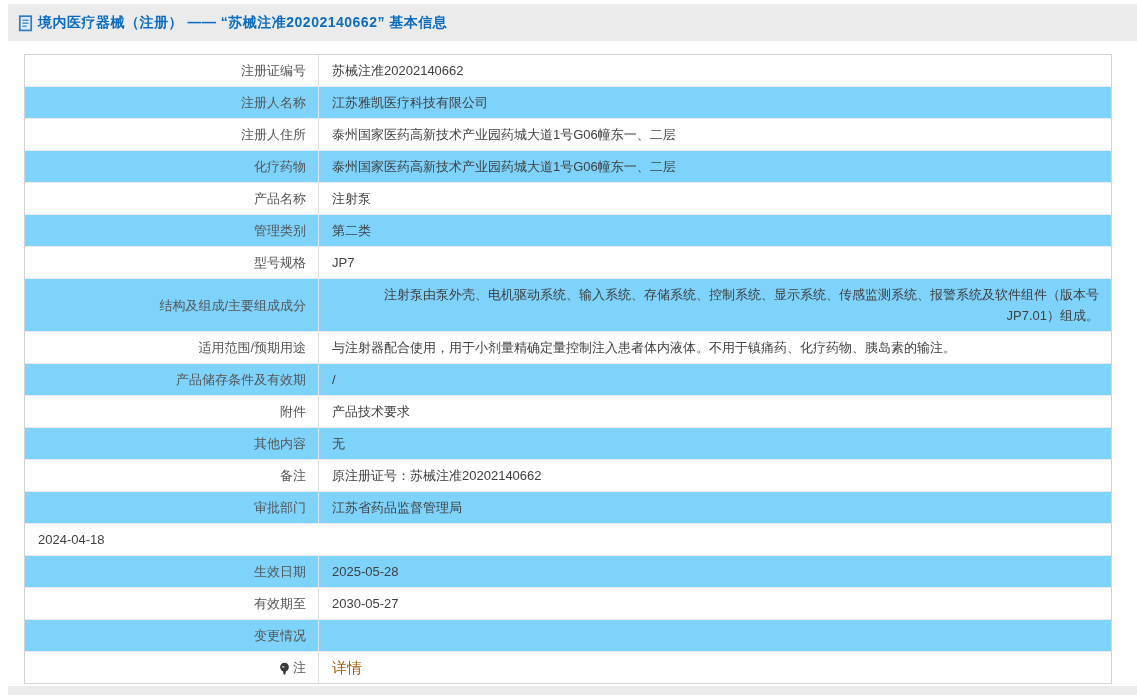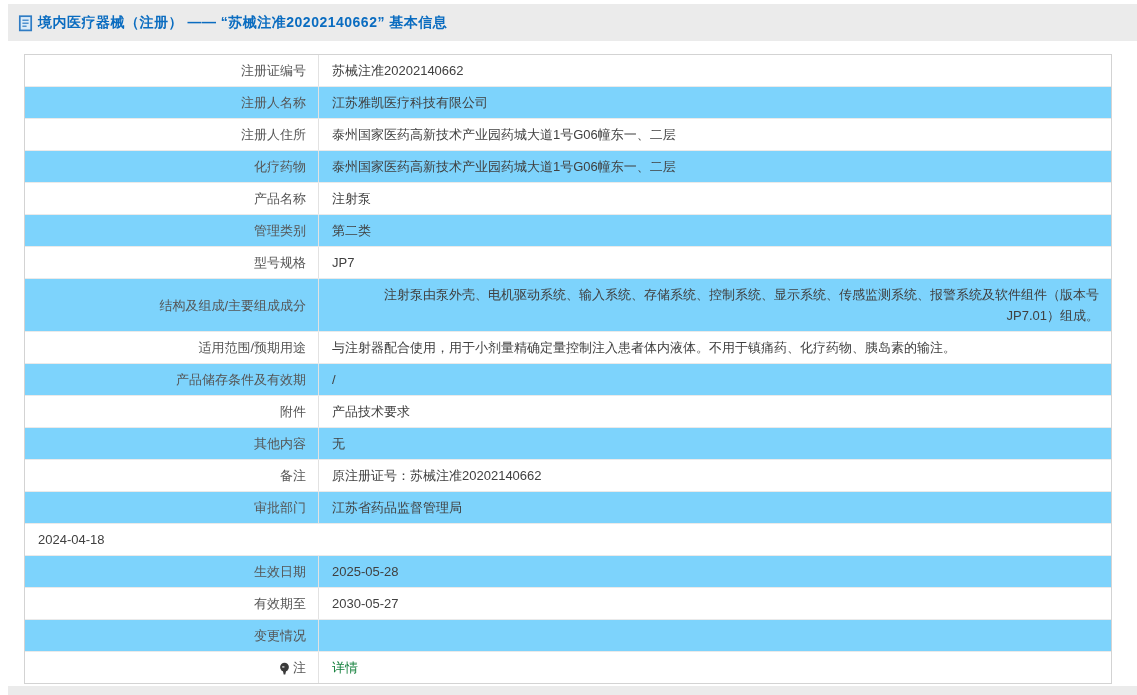--- a/index.html
+++ b/index.html
@@ -61,23 +61,23 @@
   }
   .value-cell {
     flex: 1;
     justify-content: flex-start;
     text-align: right;
     color: #404040;
     padding-left: 13px;
   }
   .bulb { display: inline-flex; margin-right: 3px; position: relative; top: 1px; }
   a.link {
-    color: #15803d;
+    color: #a16207;
     text-decoration: none;
-    font-size: 13px;
+    font-size: 15px;
   }
   .bottom-strip {
     position: absolute;
     left: 8px; right: 0; top: 686px; height: 9px;
     background: #ebebeb;
   }
 </style>
 </head>
 <body>
 

